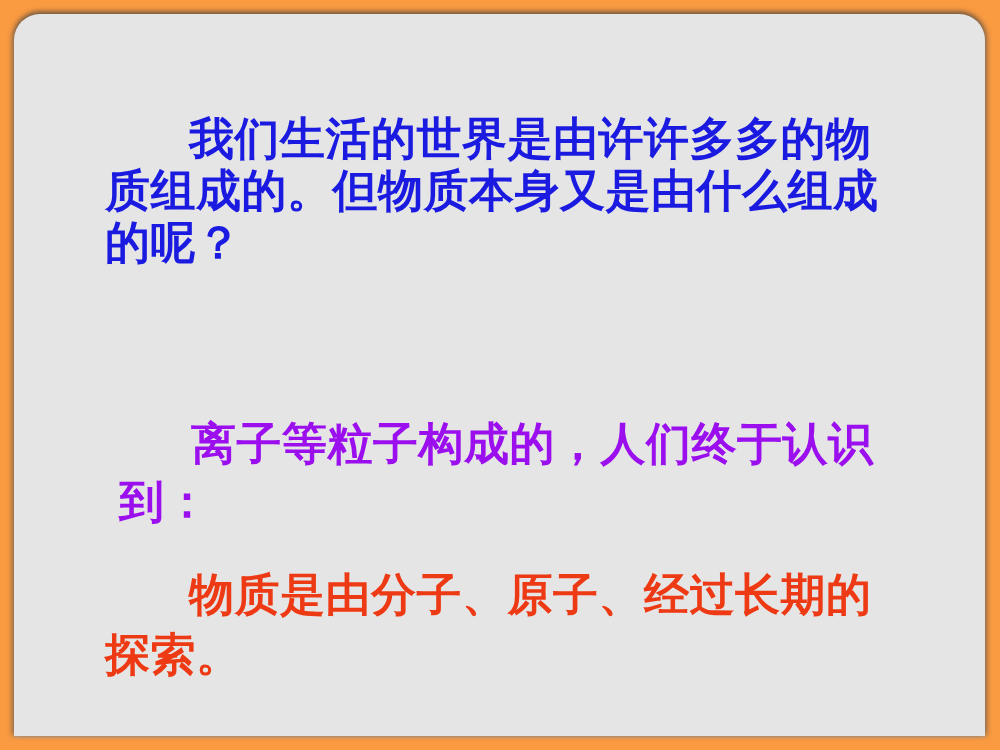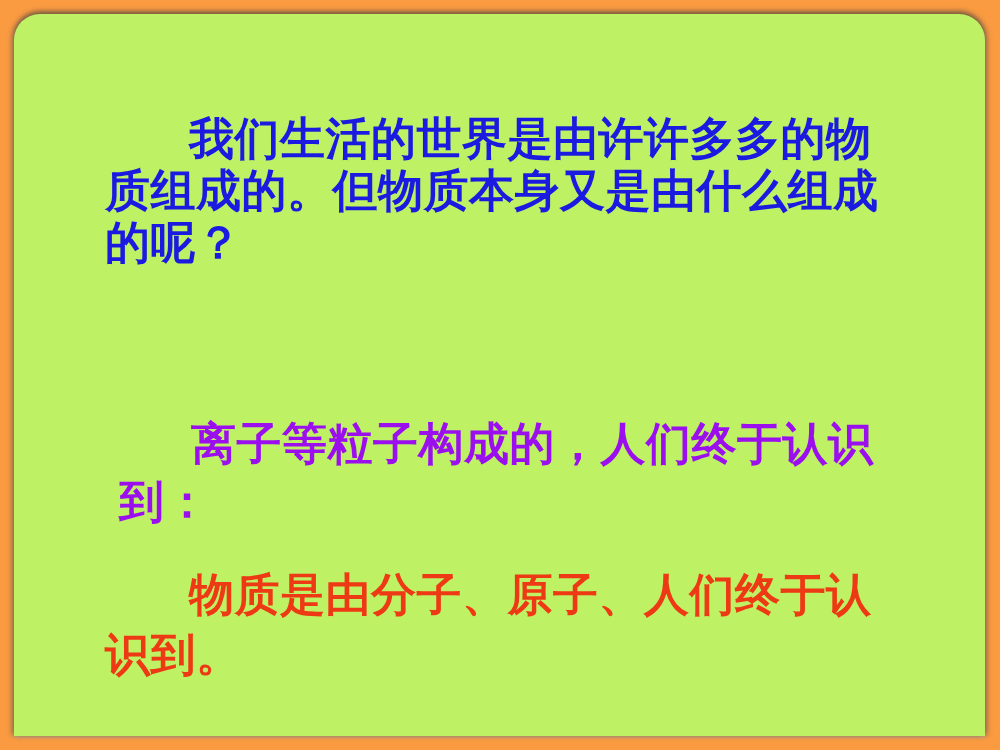--- a/index.html
+++ b/index.html
@@ -23,21 +23,21 @@
     background: #fa9b42;
     padding: 14px 15px 14px 14px;
   }
 
   
   #panel {
     position: relative;
     width: 100%;
     height: 100%;
     box-sizing: border-box;
-    background: #bef264;
+    background: #e5e5e5;
     border-top-left-radius: 26px;
     border-top-right-radius: 26px;
     border-bottom-left-radius: 0;
     border-bottom-right-radius: 0;
     box-shadow:
       0 -3px 5px rgba(60,60,60,0.55),
       -3px 0 5px rgba(90,90,90,0.35),
       3px 0 5px rgba(90,90,90,0.35),
       0 2px 3px rgba(200,190,185,0.45);
   }
@@ -96,17 +96,17 @@
 <body>
 
 <div id="slide">
   <div id="panel">
     <div id="body-text">
 
       <p class="para blue">我们生活的世界是由许许多多的物质组成的。但物质本身又是由什么组成的呢？</p>
 
       <p class="para purple">离子等粒子构成的，人们终于认识到：</p>
 
-      <p class="para red">物质是由分子、原子、人们终于认识到。</p>
+      <p class="para red">物质是由分子、原子、经过长期的探索。</p>
 
     </div>
   </div>
 </div>
 
 </body></html>

